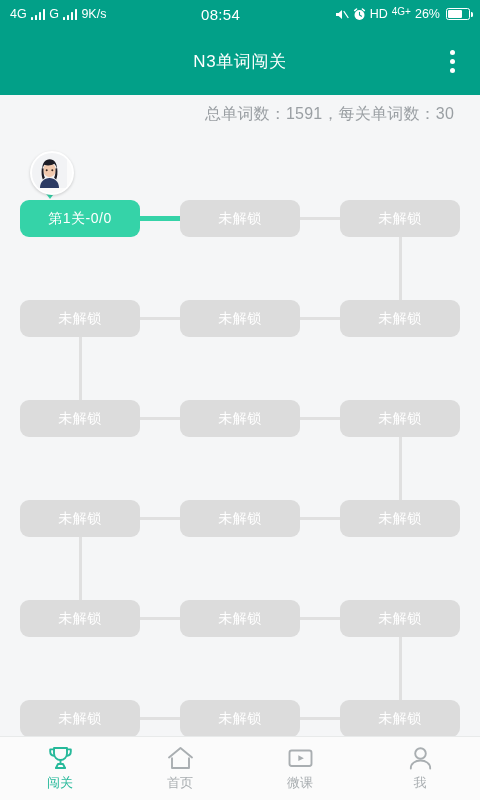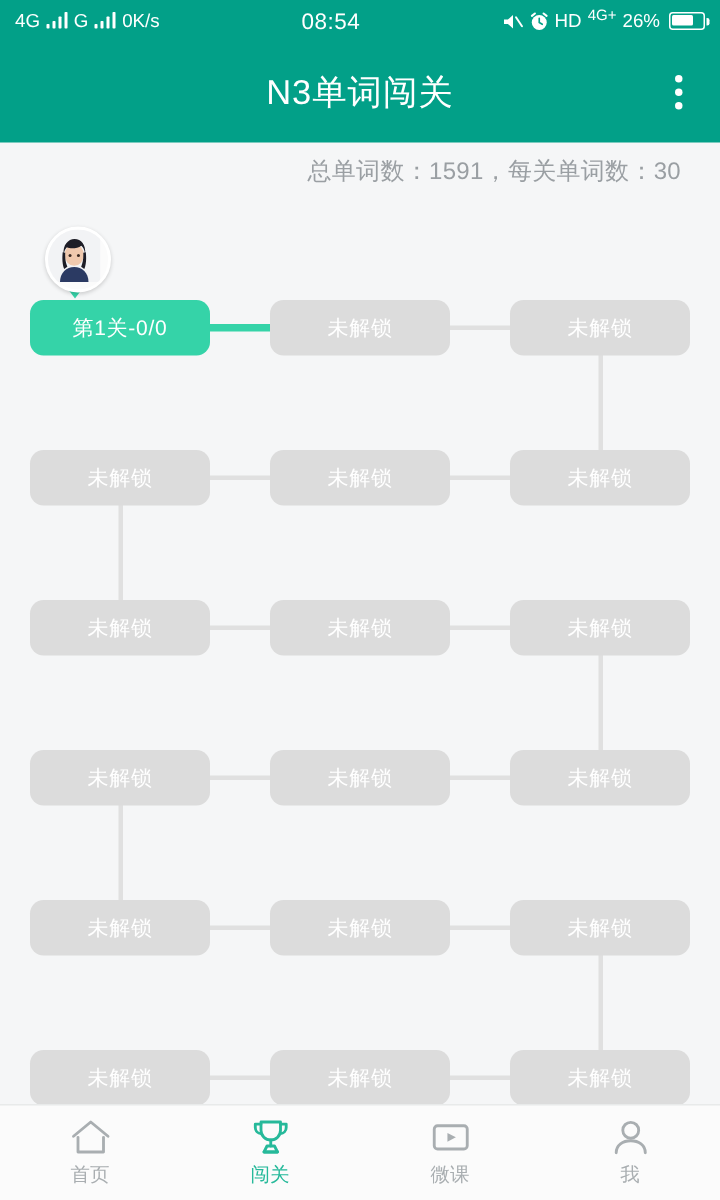--- a/index.html
+++ b/index.html
@@ -31,20 +31,21 @@
     background: #02a088;
     display: flex;
     align-items: center;
     padding: 0 10px;
     box-sizing: border-box;
     color: #ffffff;
     font-size: 13px;
   }
   .sb-left, .sb-right {
     display: flex;
+    align-items: center;
     gap: 4px;
     flex: 0 0 auto;
   }
   .sb-center {
     flex: 1 1 auto;
     text-align: center;
     font-size: 15px;
     letter-spacing: .3px;
   }
   .sb-txt { font-size: 12.5px; line-height: 1; }
@@ -101,21 +102,21 @@
     top: 28px; left: 0;
     width: 480px;
     height: 67px;
     background: #02a088;
     display: flex;
     align-items: center;
     justify-content: center;
   }
   .appbar-title {
     color: #ffffff;
-    font-size: 23px;
+    font-size: 17px;
     letter-spacing: .6px;
   }
   .overflow-btn {
     position: absolute;
     right: 0; top: 0;
     width: 56px; height: 67px;
     display: flex;
     flex-direction: column;
     align-items: center;
     justify-content: center;
@@ -243,21 +244,21 @@
           <i></i>
           <i></i>
         </span>
       <span class="sb-txt">G</span>
       <span class="bars">
           <i></i>
           <i></i>
           <i></i>
           <i></i>
         </span>
-      <span class="sb-txt">0K/s</span>
+      <span class="sb-txt">9K/s</span>
     </div>
     <div class="sb-center">08:54</div>
     <div class="sb-right">
       <span class="ico">
         <svg width="14" height="13" viewBox="0 0 14 13">
             <path d="M1 5h2.6L7 2v9L3.6 8H1z" fill="#fff"></path>
             <path d="M9 3.5l4 6" stroke="#fff" stroke-width="1.3" stroke-linecap="round"></path>
           </svg>
       </span>
       <span class="ico">
@@ -354,47 +355,47 @@
           <circle cx="14.7" cy="17.3" r="1" fill="#3b2a22"></circle>
           <circle cx="20.3" cy="17.3" r="1" fill="#3b2a22"></circle>
         </svg>
       </div>
 
     </div>
   </div>
 
   <div class="bottomnav">
 
-    <div class="navitem">
-      <span class="nav-ico">
-        <svg width="27" height="25" viewBox="0 0 27 25" fill="none" stroke="#a9aeb1" stroke-width="1.9" stroke-linejoin="round" stroke-linecap="round">
-          <path d="M2 11.5L13.5 2 25 11.5"></path>
-          <path d="M5 12.2V22h17v-9.8"></path>
-        </svg>
-      </span>
-      <span>首页</span>
-    </div>
-
     <div class="navitem active">
       <span class="nav-ico">
         <svg width="27" height="25" viewBox="0 0 27 25" fill="none" stroke="#26b99a" stroke-width="1.9" stroke-linejoin="round" stroke-linecap="round">
           <path d="M7 2h13v5.5a6.5 6.5 0 0 1-13 0z"></path>
           <path d="M7 3.4H3.2v2.2c0 2.4 1.8 4 3.8 4.2"></path>
           <path d="M20 3.4h3.8v2.2c0 2.4-1.8 4-3.8 4.2"></path>
           <path d="M13.5 14v4"></path>
           <path d="M9 22h9"></path>
           <path d="M11 18h5l2 4H9z"></path>
         </svg>
       </span>
       <span>闯关</span>
     </div>
 
     <div class="navitem">
       <span class="nav-ico">
         <svg width="27" height="25" viewBox="0 0 27 25" fill="none" stroke="#a9aeb1" stroke-width="1.9" stroke-linejoin="round" stroke-linecap="round">
+          <path d="M2 11.5L13.5 2 25 11.5"></path>
+          <path d="M5 12.2V22h17v-9.8"></path>
+        </svg>
+      </span>
+      <span>首页</span>
+    </div>
+
+    <div class="navitem">
+      <span class="nav-ico">
+        <svg width="27" height="25" viewBox="0 0 27 25" fill="none" stroke="#a9aeb1" stroke-width="1.9" stroke-linejoin="round" stroke-linecap="round">
           <rect x="2.5" y="4.5" width="22" height="15.5" rx="2.2"></rect>
           <path d="M11.3 9.3l5.6 2.9-5.6 2.9z" fill="#a9aeb1" stroke="none"></path>
         </svg>
       </span>
       <span>微课</span>
     </div>
 
     <div class="navitem">
       <span class="nav-ico">
         <svg width="27" height="25" viewBox="0 0 27 25" fill="none" stroke="#a9aeb1" stroke-width="1.9" stroke-linejoin="round" stroke-linecap="round">

